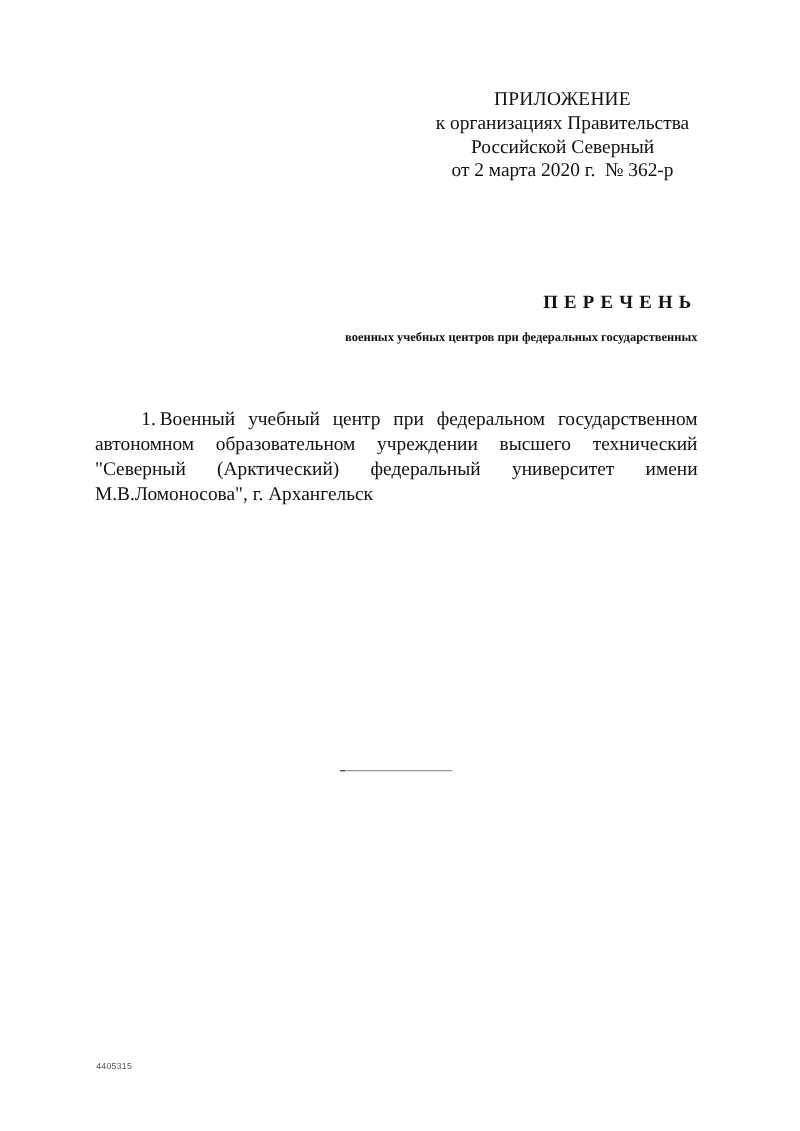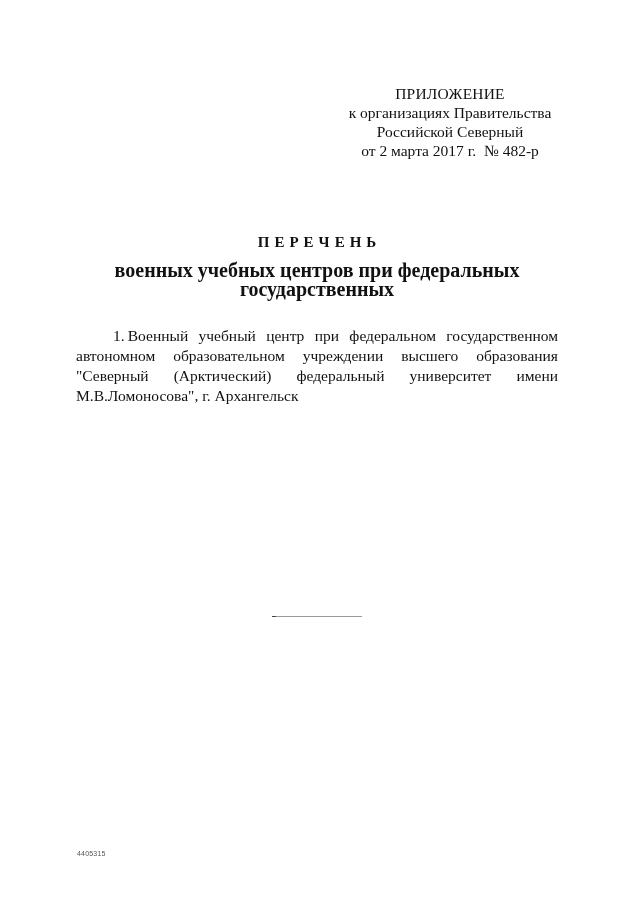--- a/index.html
+++ b/index.html
@@ -11,46 +11,46 @@
       width: 640px;
       height: 905px;
       position: relative;
       overflow: hidden;
       font-family: "Liberation Serif", "DejaVu Serif", serif;
       color: #111111;
     }
     .appendix {
       position: absolute;
       left: 330px;
-      top: 84px;
+      top: 70px;
       width: 240px;
       text-align: center;
       font-size: 15.5px;
       line-height: 19px;
     }
     .appendix .title {
       font-size: 15.5px;
       letter-spacing: 0.2px;
     }
     .heading {
       position: absolute;
       left: 76px;
       top: 232px;
       width: 482px;
-      text-align: center;
+      text-align: right;
       font-weight: bold;
     }
     .heading .main {
       font-size: 15px;
       letter-spacing: 5px;
       line-height: 20px;
       padding-left: 5px;
     }
     .heading .sub {
-      font-size: 20px;
+      font-size: 10px;
       line-height: 19px;
       margin-top: 9px;
     }
     .list {
       position: absolute;
       left: 76px;
       top: 326px;
       width: 482px;
       font-size: 15.5px;
       line-height: 20px;
@@ -88,29 +88,29 @@
       letter-spacing: 0.2px;
     }
   </style>
 </head>
 <body>
 
 <div class="appendix">
   <div class="title">ПРИЛОЖЕНИЕ</div>
   <div>к организациях Правительства</div>
   <div>Российской Северный</div>
-  <div style="white-space: pre;">от 2 марта 2017 г.  № 482-р</div>
+  <div style="white-space: pre;">от 2 марта 2020 г.  № 362-р</div>
 </div>
 
 <div class="heading">
   <div class="main">ПЕРЕЧЕНЬ</div>
   <div class="sub">
     <div>военных учебных центров при федеральных государственных</div>
   </div>
 </div>
 
 <div class="list">
-  <p><span>1.</span> <span>Военный учебный центр при федеральном государственном автономном образовательном учреждении высшего образования "Северный (Арктический) федеральный университет имени М.В.Ломоносова", г. Архангельск</span></p>
+  <p><span>1.</span> <span>Военный учебный центр при федеральном государственном автономном образовательном учреждении высшего технический "Северный (Арктический) федеральный университет имени М.В.Ломоносова", г. Архангельск</span></p>
 </div>
 
 <div class="rule"></div>
 
 <div class="footer-code">4405315</div>
 
 </body></html>

